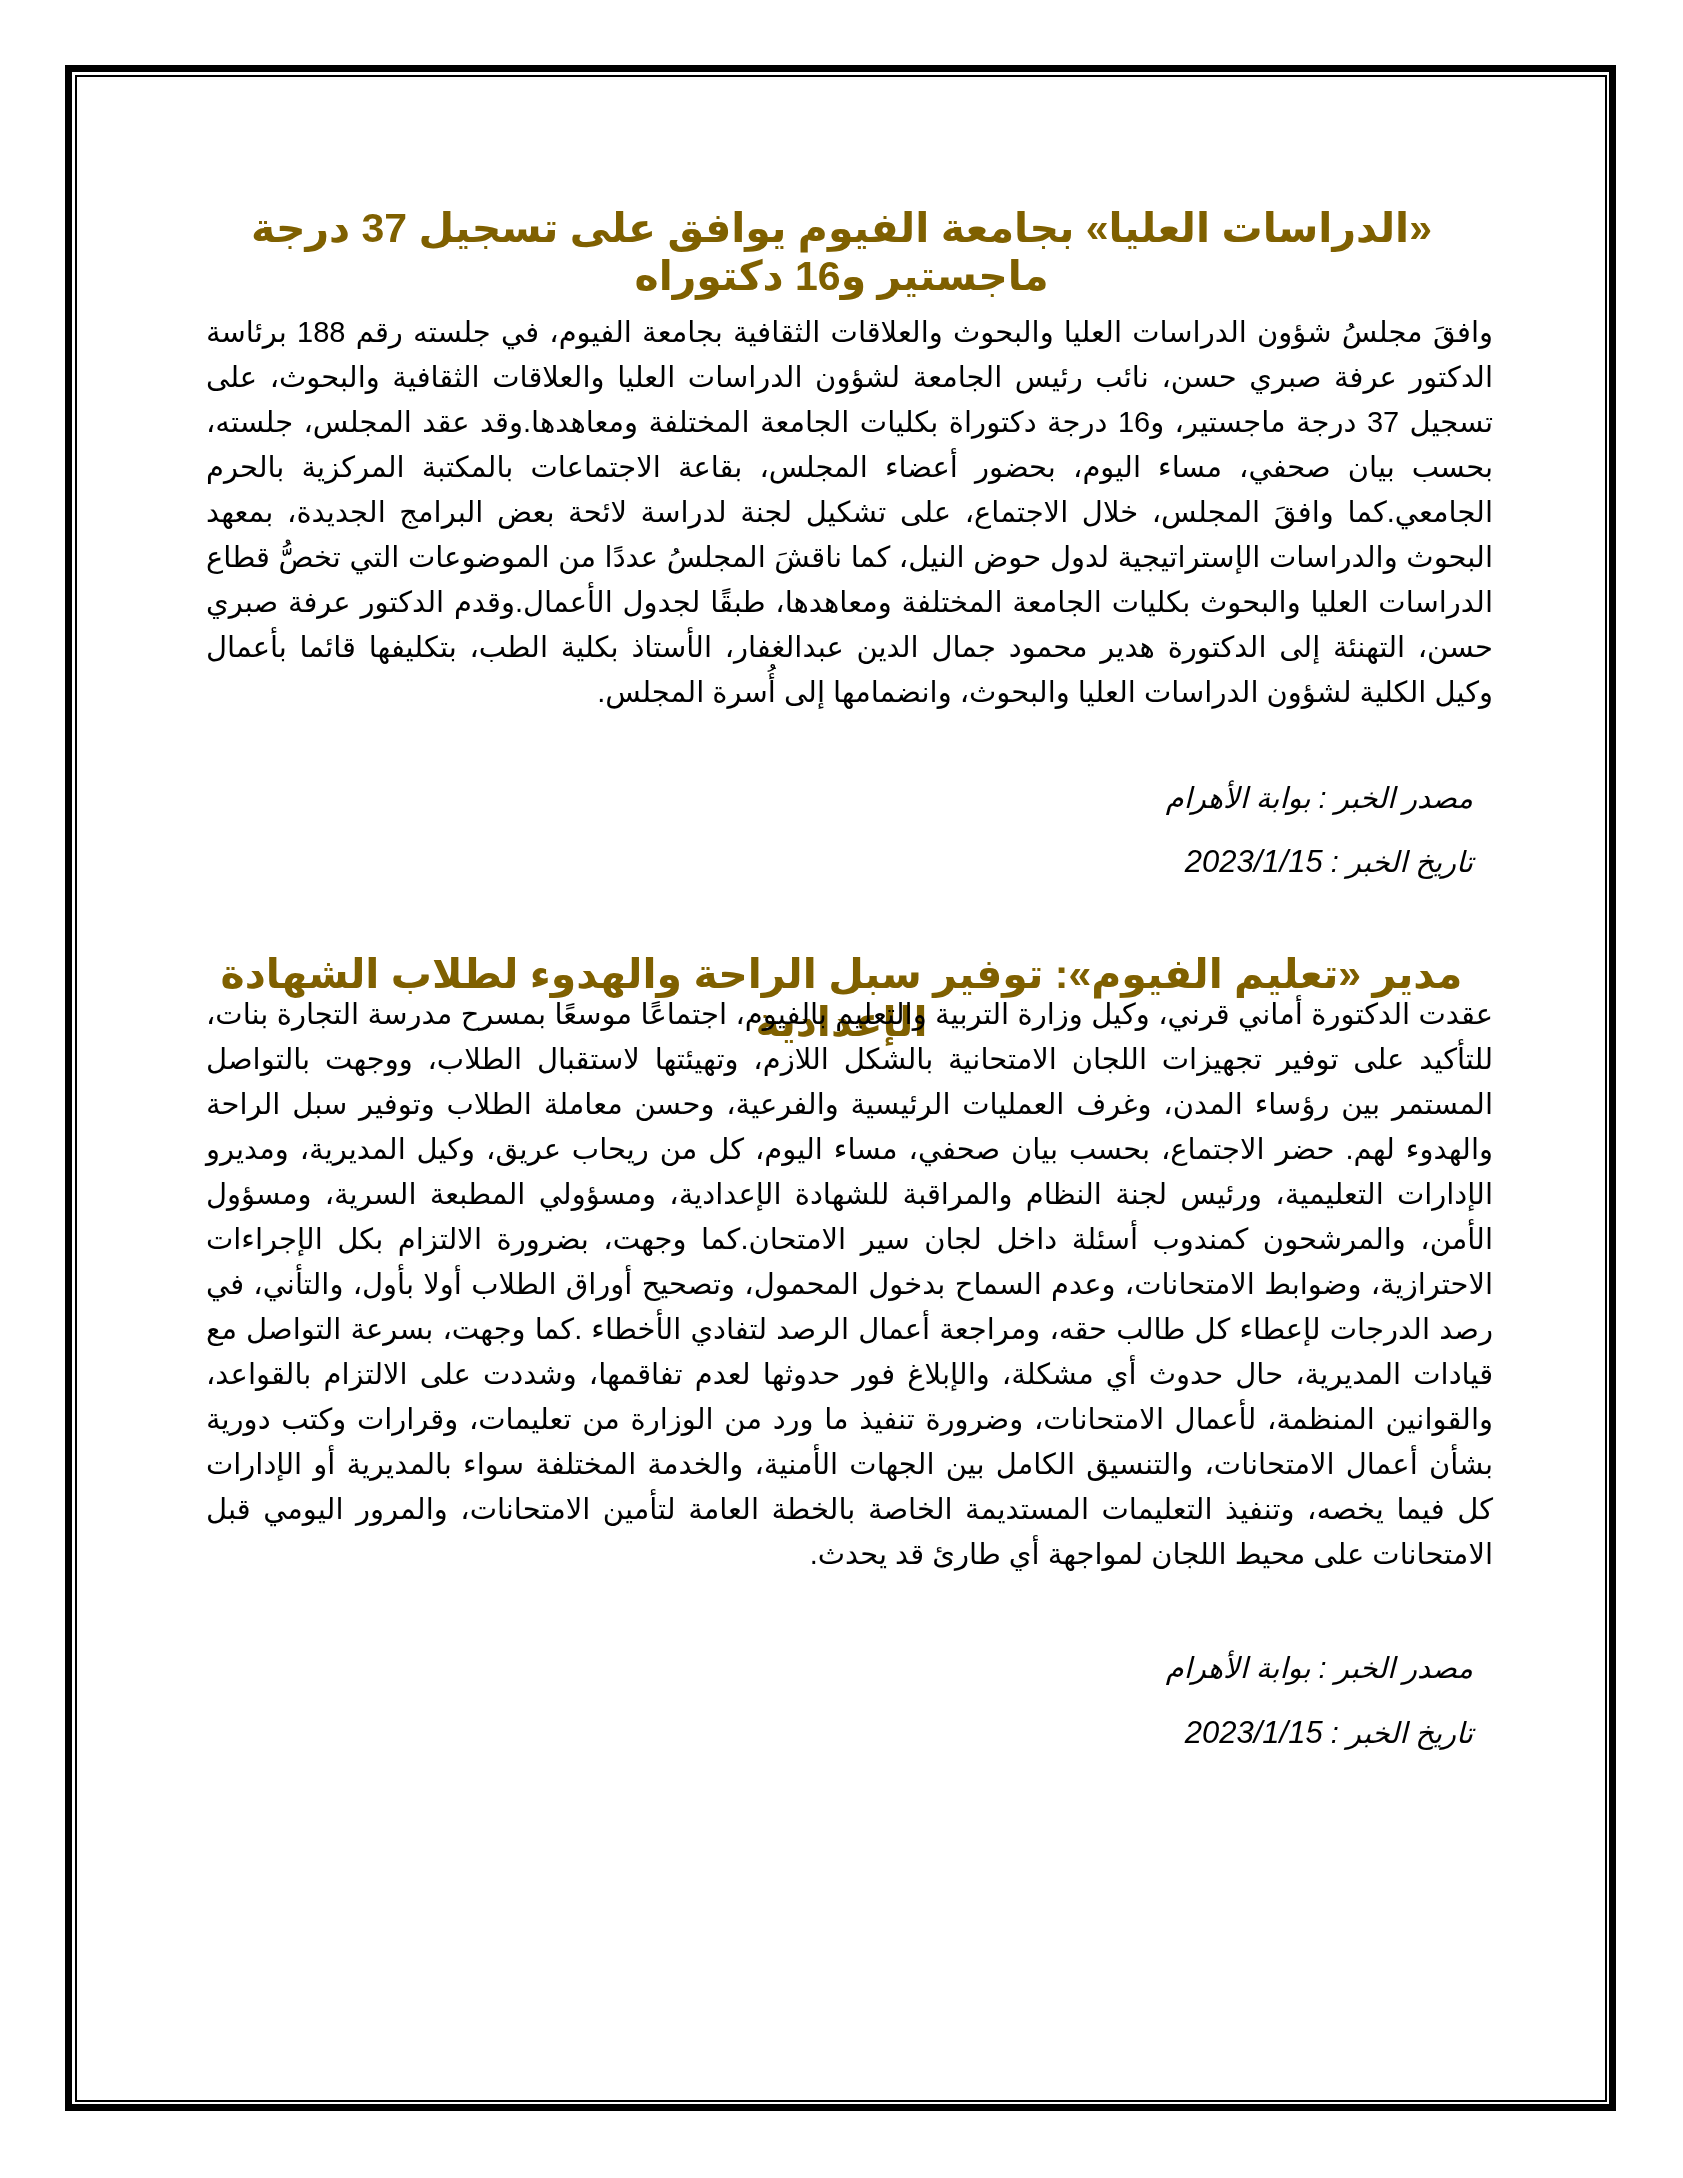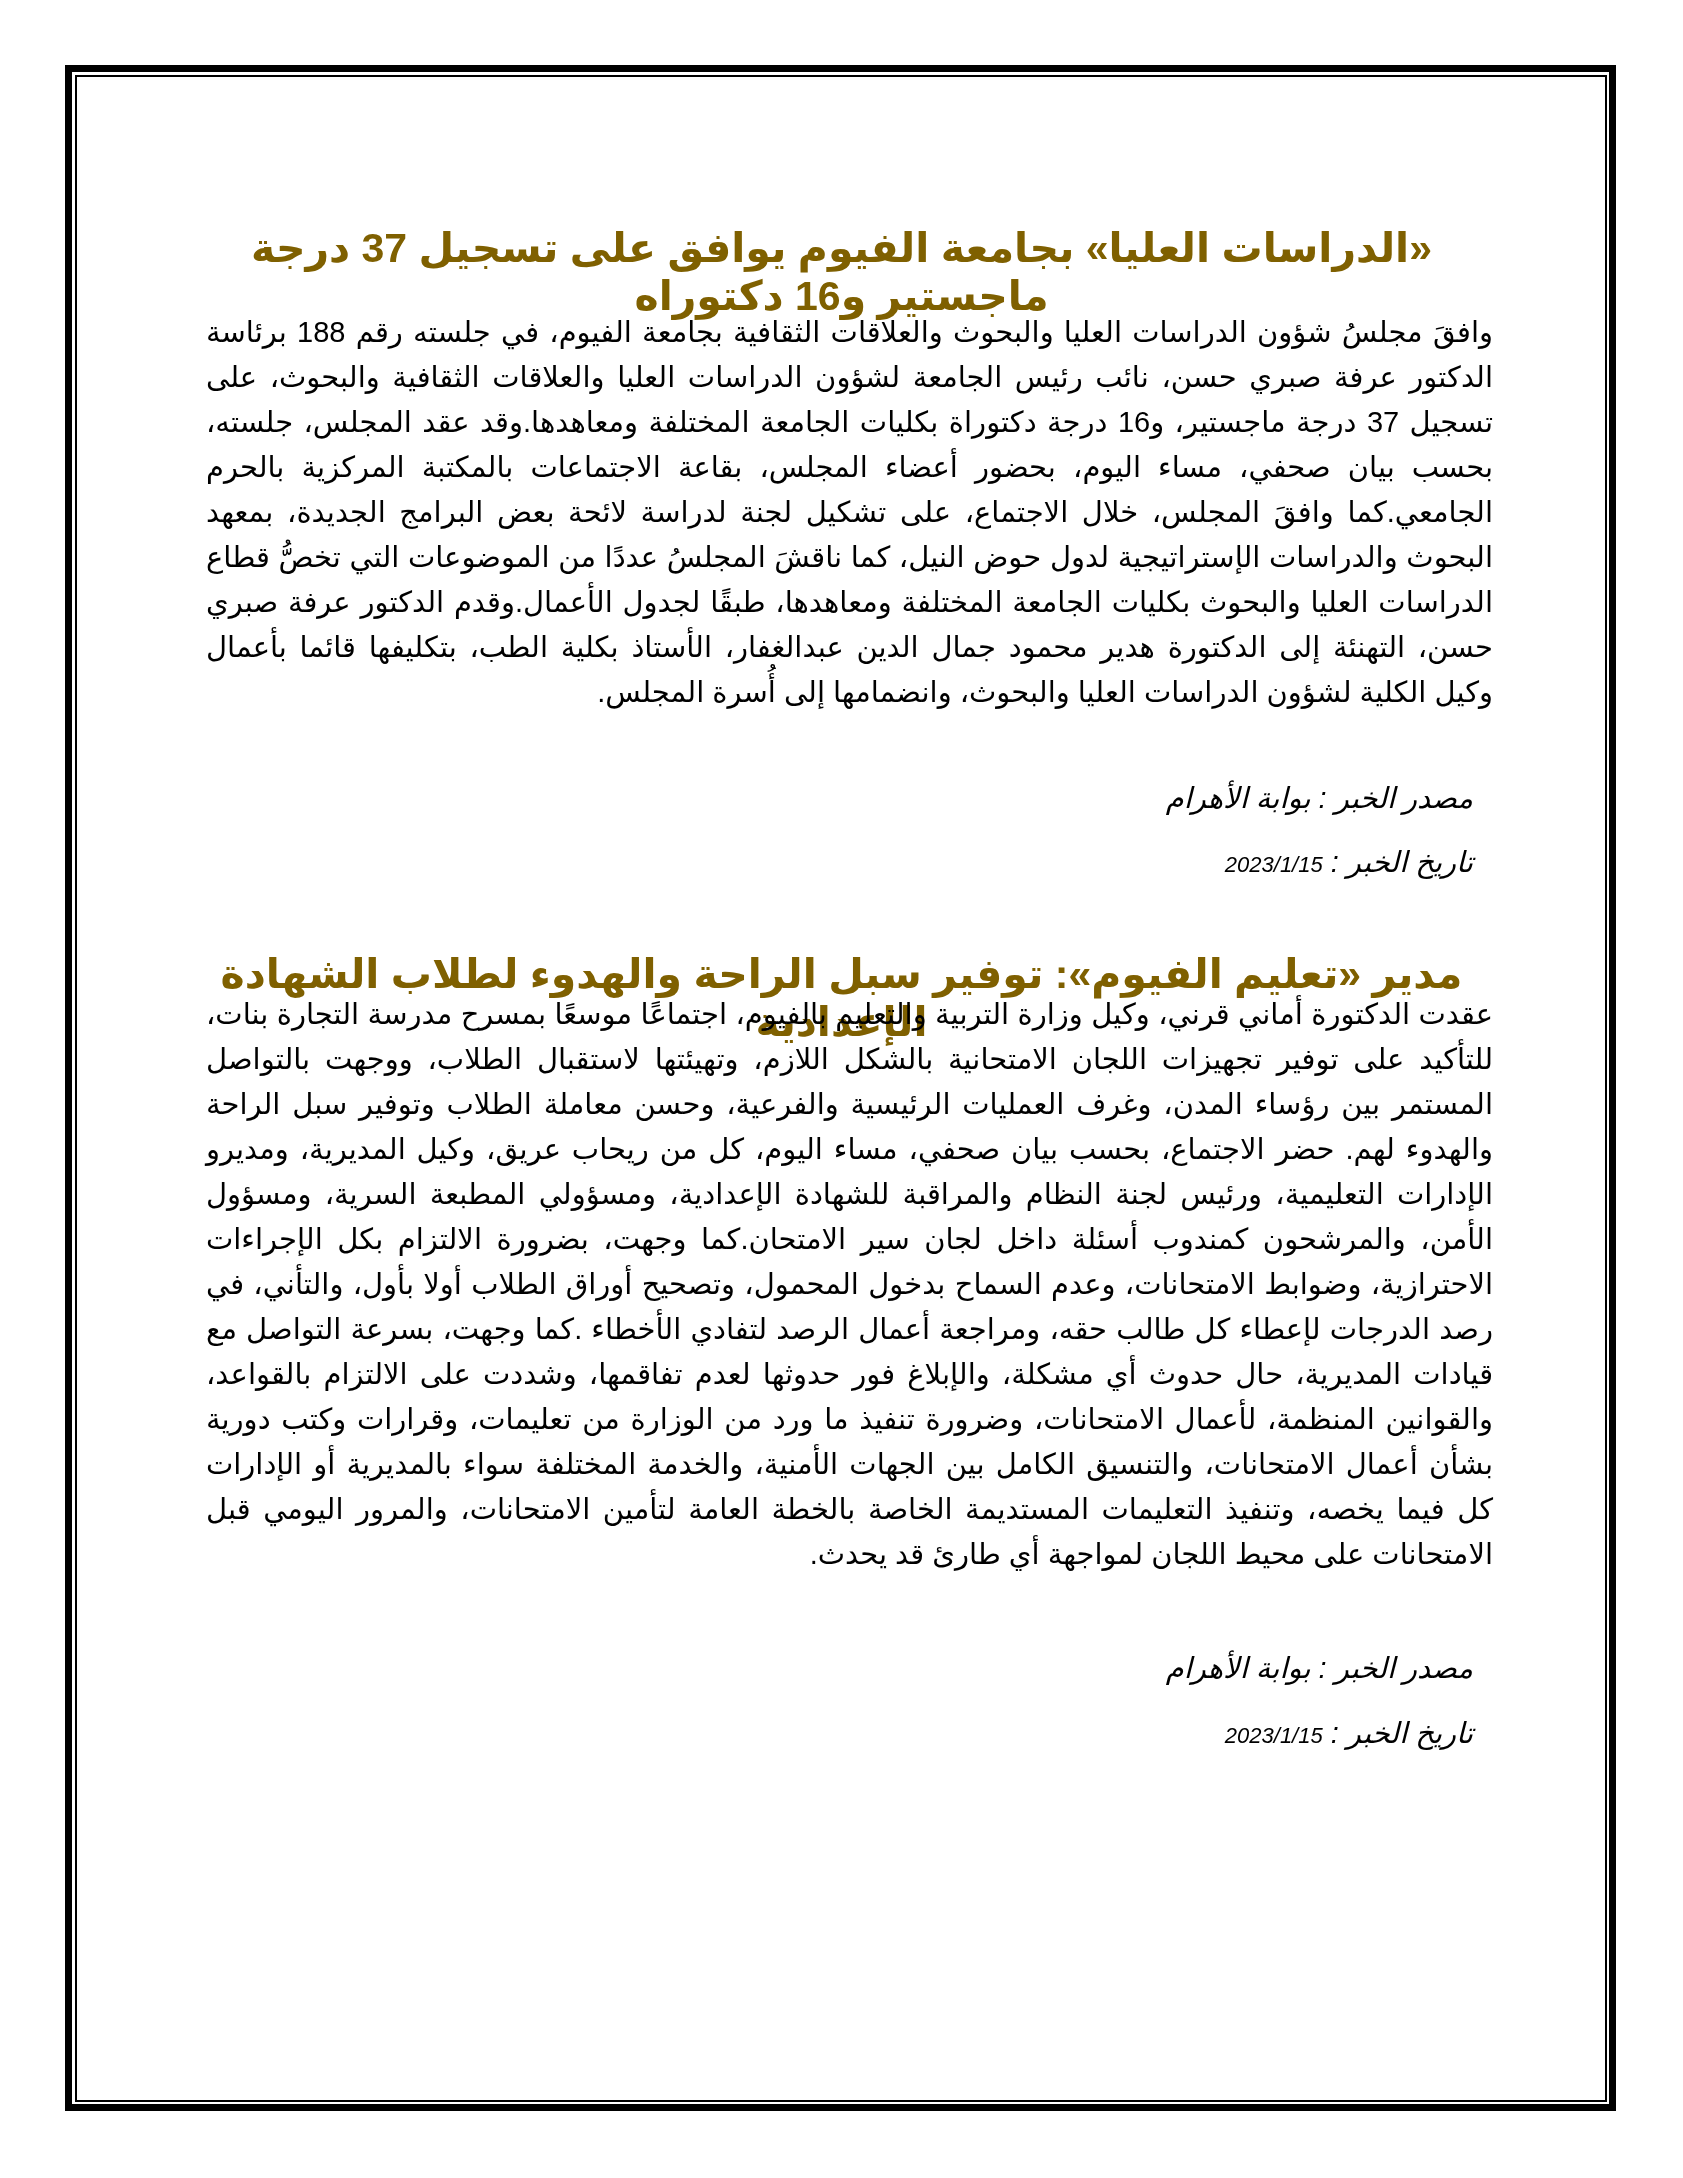--- a/index.html
+++ b/index.html
@@ -58,29 +58,29 @@
       margin: 8px;
       letter-spacing: -0.3px;
     }
     .meta {
       font-size: 29px;
       line-height: 36px;
       text-align: right;
       margin: 12px;
       font-style: italic;
     }
-    #article-1-title { position: absolute; top: 204px; left: 0; width: 1287px; margin-top: 20px; }
+    #article-1-title { position: absolute; top: 204px; left: 0; width: 1287px; }
     #article-1-body  { position: absolute; top: 302px; left: 0; width: 1287px; }
     #article-1-source { position: absolute; top: 768px; right: 0; }
     #article-1-date   { position: absolute; top: 832px; right: 0; }
     #article-2-title { position: absolute; top: 950px; left: 0; width: 1287px; }
     #article-2-body  { position: absolute; top: 984px; left: 0; width: 1287px; }
     #article-2-source { position: absolute; top: 1638px; right: 0; }
     #article-2-date   { position: absolute; top: 1703px; right: 0; }
-    .date-value { font-size: 22px; }
+    .date-value { font-size: 31px; }
   </style>
 </head>
 <body>
 
 <div class="page-border-outer"></div>
 <div class="page-border-inner"></div>
 
 <div class="content">
 
   <h1 id="article-1-title" class="article-title">«الدراسات العليا» بجامعة الفيوم يوافق على تسجيل 37 درجة ماجستير و16 دكتوراه</h1>

